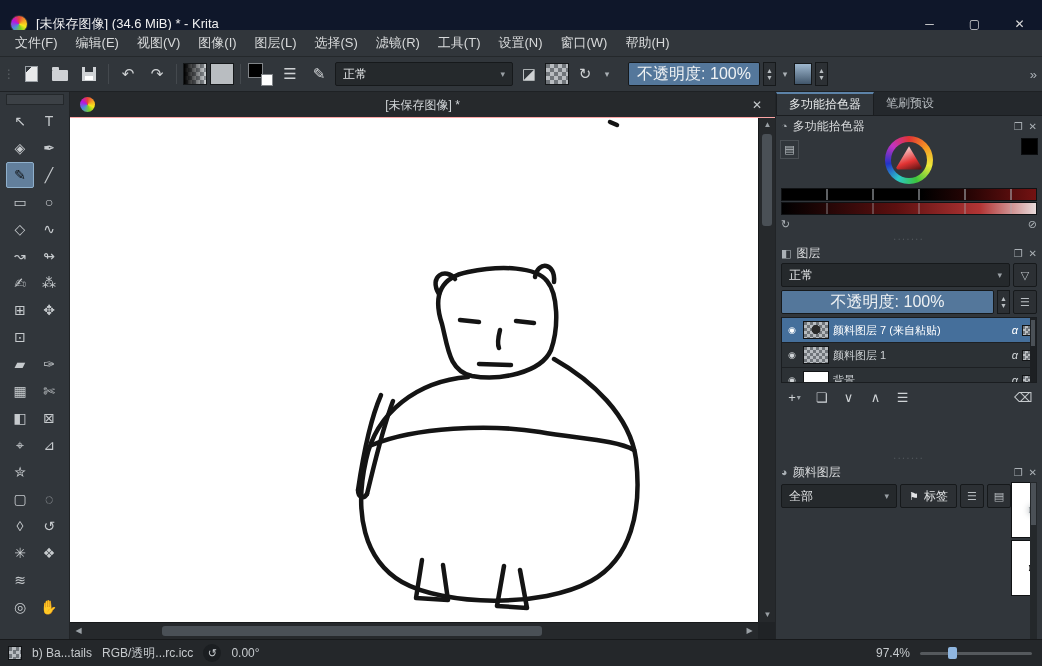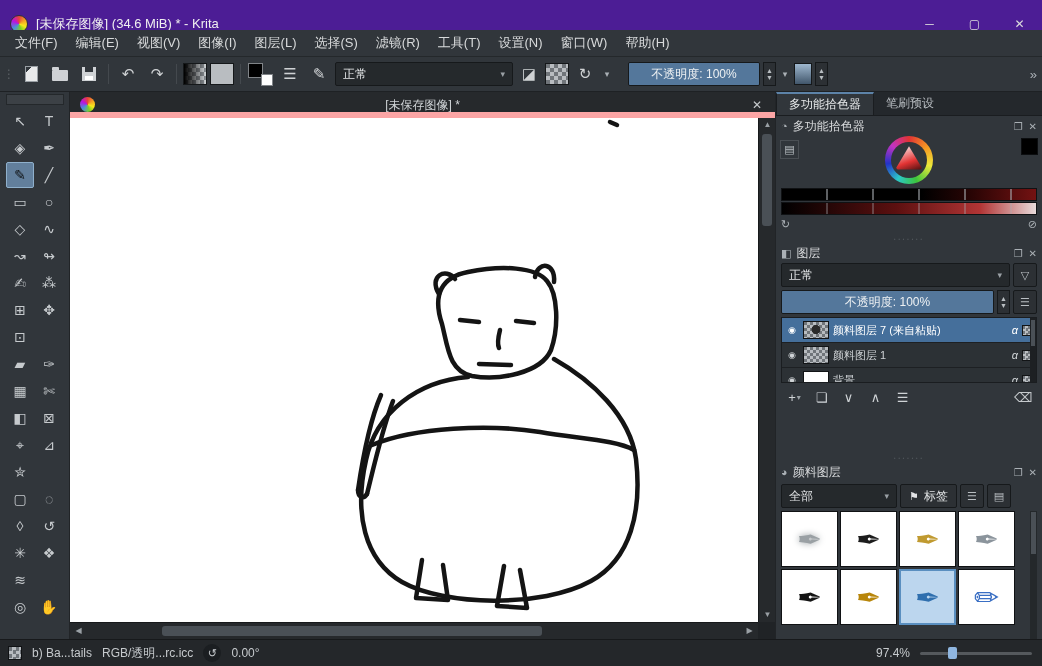--- a/index.html
+++ b/index.html
@@ -1,21 +1,21 @@
 <!DOCTYPE html>
 <html><head>
 <meta charset="utf-8">
 <style>
 *{box-sizing:border-box;margin:0;padding:0}
 html,body{background:#17191b}
 body{font-family:"Liberation Sans","DejaVu Sans",sans-serif}
 #app{position:relative;width:1042px;height:666px;margin:0 auto;background:#31363b;color:#d6d8da;font-size:12px;overflow:hidden}
 
 
-.titlebar{position:absolute;top:0;left:0;right:0;height:48px;background:#4c1d95;display:flex;align-items:center;color:#e8e8e8}
+.titlebar{position:absolute;top:0;left:0;right:0;height:48px;background:#0f172a;display:flex;align-items:center;color:#e8e8e8}
 .logo{width:18px;height:18px;border-radius:50%;margin:0 8px 0 10px;border:1px solid #333;
 background:conic-gradient(#e8413c,#f5a623 60deg,#f8e71c 110deg,#7ed321 160deg,#4a90d9 230deg,#bd10e0 300deg,#e8413c)}
 .title-text{font-size:13px;color:#f0f0f0}
 .watermark{position:absolute;left:448px;top:0;height:30px;display:flex;align-items:center;gap:7px;font-size:13px;font-weight:bold}
 .wm-cn{color:#ff3b2e}.wm-url{color:#ff8c1a}
 .win-btns{margin-left:auto;display:flex;height:30px}
 .win-btn{width:45px;height:30px;display:flex;align-items:center;justify-content:center;font-size:12px;color:#ddd}
 
 
 .menubar{position:absolute;top:30px;left:0;right:0;height:27px;background:#31363b;border-bottom:1px solid #24282b;display:flex;align-items:center;padding-left:6px;font-size:13px}
@@ -37,40 +37,40 @@
 .swatch-gradient{background-image:linear-gradient(to right,rgba(0,0,0,1),rgba(0,0,0,0)),conic-gradient(#cfd3d6 25%,#888d92 0 50%,#cfd3d6 0 75%,#888d92 0);background-size:100% 100%,8px 8px}
 .swatch-pattern{background:#b9bdc1}
 .fgbg{width:27px;height:25px;position:relative}
 .fg{position:absolute;left:1px;top:1px;width:15px;height:15px;background:#000;border:1px solid #808488}
 .bgc{position:absolute;right:1px;bottom:1px;width:12px;height:12px;background:#fff;border:1px solid #808488}
 .combo{height:24px;background:#25292c;border:1px solid #16191b;display:flex;align-items:center;padding:0 7px;gap:6px;border-radius:2px;color:#e2e4e6}
 .combo .caret{margin-left:auto;color:#9aa0a5;font-size:9px}
 .preset-combo{width:178px}
 .slider{position:relative;height:24px;border:1px solid #16191b;background:#3a3f44;border-radius:2px;overflow:hidden;display:flex;align-items:center;justify-content:center}
 .slider .fill{position:absolute;left:0;top:0;bottom:0;background:#54779b}
-.slider .lab{position:relative;z-index:1;font-size:12px;color:#eef1f3;white-space:nowrap}
+.slider .lab{position:relative;z-index:1;font-size:16px;color:#eef1f3;white-space:nowrap}
 .op-slider{width:132px}.sz-slider{width:120px}
 .spin{display:flex;flex-direction:column;justify-content:center;align-items:center;height:24px;width:13px;border:1px solid #16191b;background:#2c3034;color:#b9bec2;font-size:7px;line-height:7px}
 .mini-caret{font-size:9px;color:#aab0b5;width:12px;text-align:center}
 .mini-swatch{width:18px;height:22px;border:1px solid #15181a;background:linear-gradient(#9fb8cf,#41566b)}
 .overflow{margin-left:auto;color:#aab0b5;font-size:13px;padding-right:2px}
 
 
 .workspace{position:absolute;top:92px;bottom:27px;left:0;right:0}
 
 
 .toolbox{position:absolute;left:0;top:0;bottom:0;width:70px;background:#31363b;border-right:1px solid #212427;display:flex;flex-direction:column;align-items:center;padding-top:2px}
 .tb-grip{width:58px;height:11px;background:#3c4146;border:1px solid #24282b;margin-bottom:3px}
 .tools{display:grid;grid-template-columns:28px 28px;gap:1px}
 .tool{width:28px;height:26px;display:flex;align-items:center;justify-content:center;font-size:14px;color:#c6cacd;border-radius:2px}
 .tool.sel{background:#627f9c;color:#0f1214;border:1px solid #8fb0cc}
 
 
 .docarea{position:absolute;left:70px;top:0;bottom:0;right:267px;background:#3a3f44}
-.doctab{position:absolute;left:0;right:0;top:0;height:26px;background:#26292c;border-bottom:6px solid #fca5a5}
+.doctab{position:absolute;left:0;right:0;top:0;height:26px;background:#26292c;border-bottom:1px solid #fca5a5}
 .dlogo{position:absolute;left:10px;top:5px;width:15px;height:15px;border-radius:50%;
 background:conic-gradient(#e8413c,#f5a623 60deg,#f8e71c 110deg,#7ed321 160deg,#4a90d9 230deg,#bd10e0 300deg,#e8413c)}
 .doctab-title{position:absolute;left:0;right:0;top:0;line-height:26px;text-align:center;font-size:12px;color:#cfd3d6}
 .doctab-close{position:absolute;right:8px;top:0;width:20px;line-height:26px;text-align:center;color:#c6cacd;font-size:12px}
 .canvas{position:absolute;left:0;top:26px;right:17px;bottom:17px;background:#fff;overflow:hidden}
 .canvas svg{display:block;width:100%;height:100%}
 .vscroll{position:absolute;top:26px;right:0;bottom:17px;width:17px;background:#26292c;border-left:1px solid #17191b}
 .hscroll{position:absolute;left:0;right:17px;bottom:0;height:17px;background:#26292c;border-top:1px solid #17191b}
 .sar{position:absolute;color:#9aa0a5;font-size:8px;width:17px;height:14px;text-align:center;line-height:14px}
 .vthumb{position:absolute;left:3px;right:3px;top:16px;height:92px;background:#4a5056;border-radius:3px}
@@ -115,21 +115,21 @@
 .lname{flex:1;white-space:nowrap;overflow:hidden}
 .lalpha{font-size:11px;font-style:italic}
 .lmini{width:11px;height:11px;border:1px solid #121416;background-size:5px 5px;flex:0 0 auto}
 .llscroll{position:absolute;right:0;top:0;bottom:0;width:6px;background:#1d2023}
 .llthumb{position:absolute;right:1px;top:2px;width:4px;height:26px;background:#4a5056}
 .layer-btns{display:flex;align-items:center;gap:2px;padding:3px 1px;flex:0 0 auto}
 .lb{min-width:25px;height:22px;display:flex;align-items:center;justify-content:center;color:#cfd3d6;font-size:13px;border-radius:2px}
 .lb .small{font-size:8px;color:#9aa0a5;margin-left:1px}
 .lb-del{margin-left:auto;color:#c6cacd}
 
-.presets-docker{flex:1;display:flex;flex-direction:column;padding:0 5px;min-height:0}
+.presets-docker{flex:1;display:flex;flex-direction:row;padding:0 5px;min-height:0}
 .pctrl{display:flex;gap:3px;margin:2px 0 3px;flex:0 0 auto}
 .filter-combo{width:116px}
 .tag-btn{display:flex;align-items:center;gap:5px;padding:0 8px;height:24px;border:1px solid #16191b;background:#2c3034;font-size:12px;color:#dfe1e3;border-radius:2px}
 .tag-ico{font-size:11px;color:#e2e4e6}
 .pgrid-wrap{flex:1;position:relative;overflow:hidden;min-height:0}
 .pgrid{display:grid;grid-template-columns:repeat(4,57px);grid-auto-rows:56px;gap:2px}
 .ptile{background:#fff;border:1px solid #101214;display:flex;align-items:center;justify-content:center;font-size:30px;overflow:hidden}
 .ptile.sel{background:#bcd6ee;border:2px solid #5a8fc0}
 .c1{color:#9aa0a4;text-shadow:0 0 7px #9aa0a4}.c2{color:#1c1c1c}.c3{color:#c09a30}.c4{color:#8b949c}
 .c5{color:#141414}.c6{color:#b8860b}.c7{color:#2f6fae}.c8{color:#3a6fc4}

